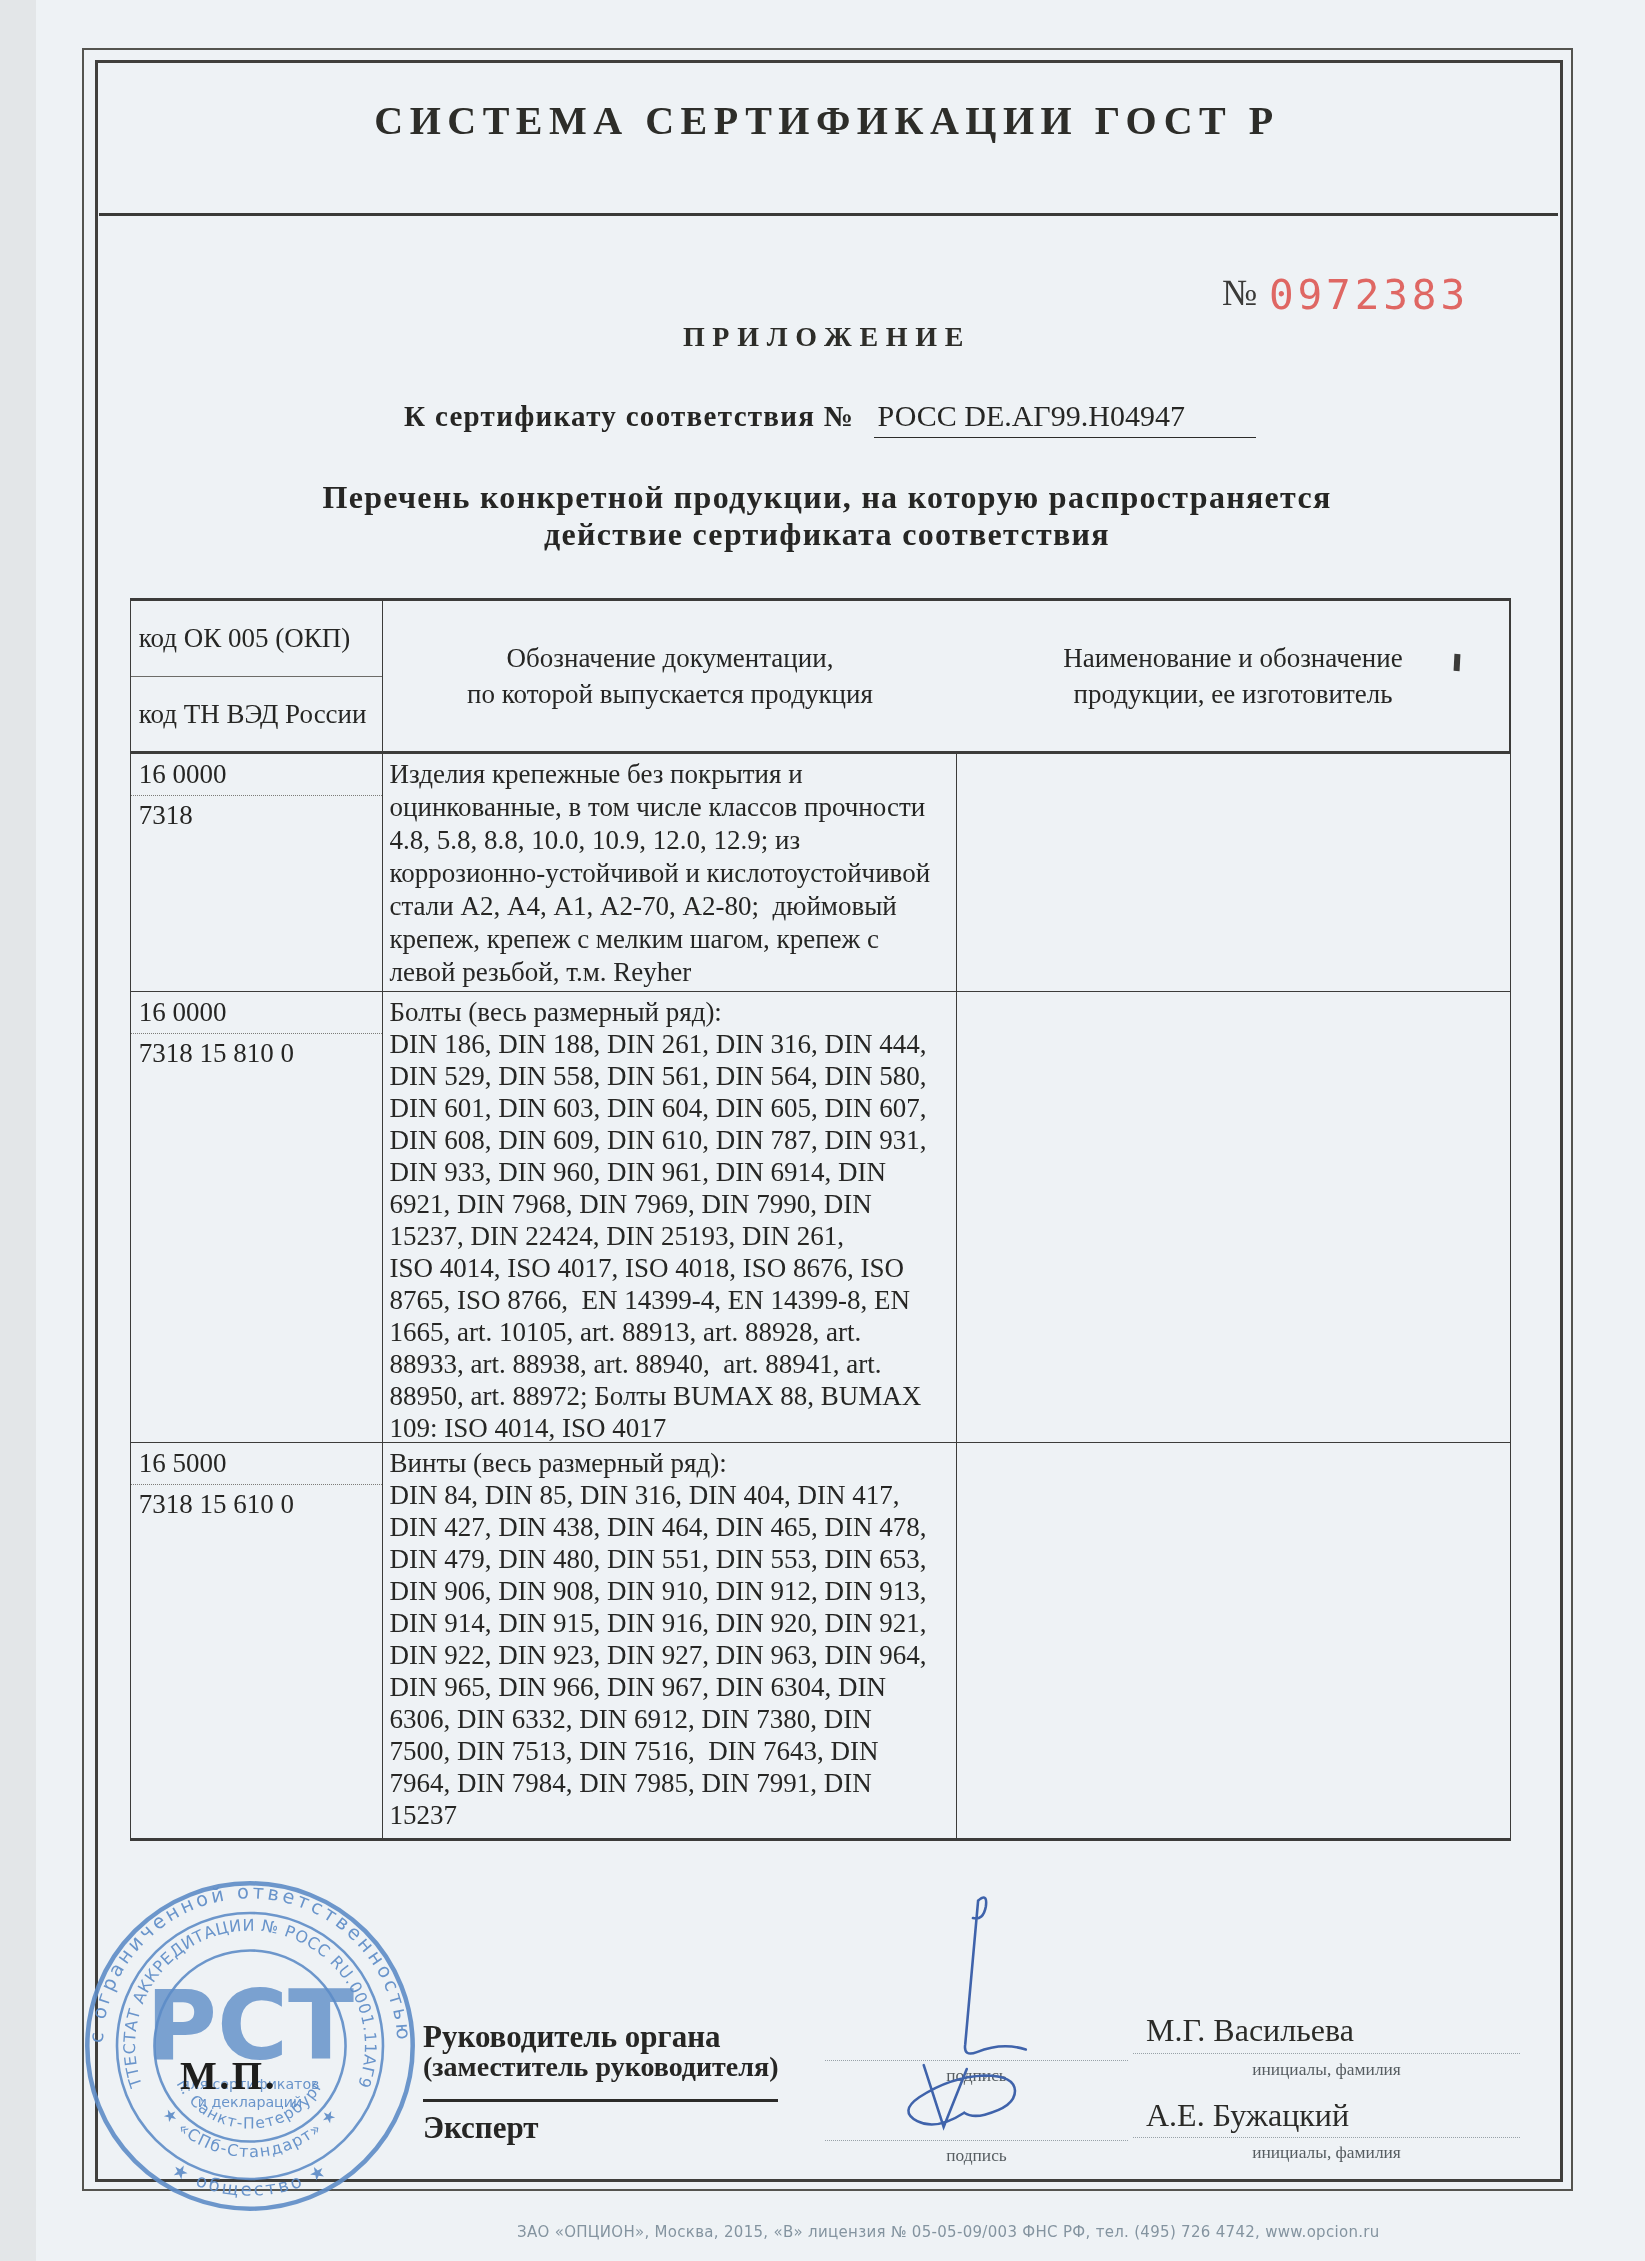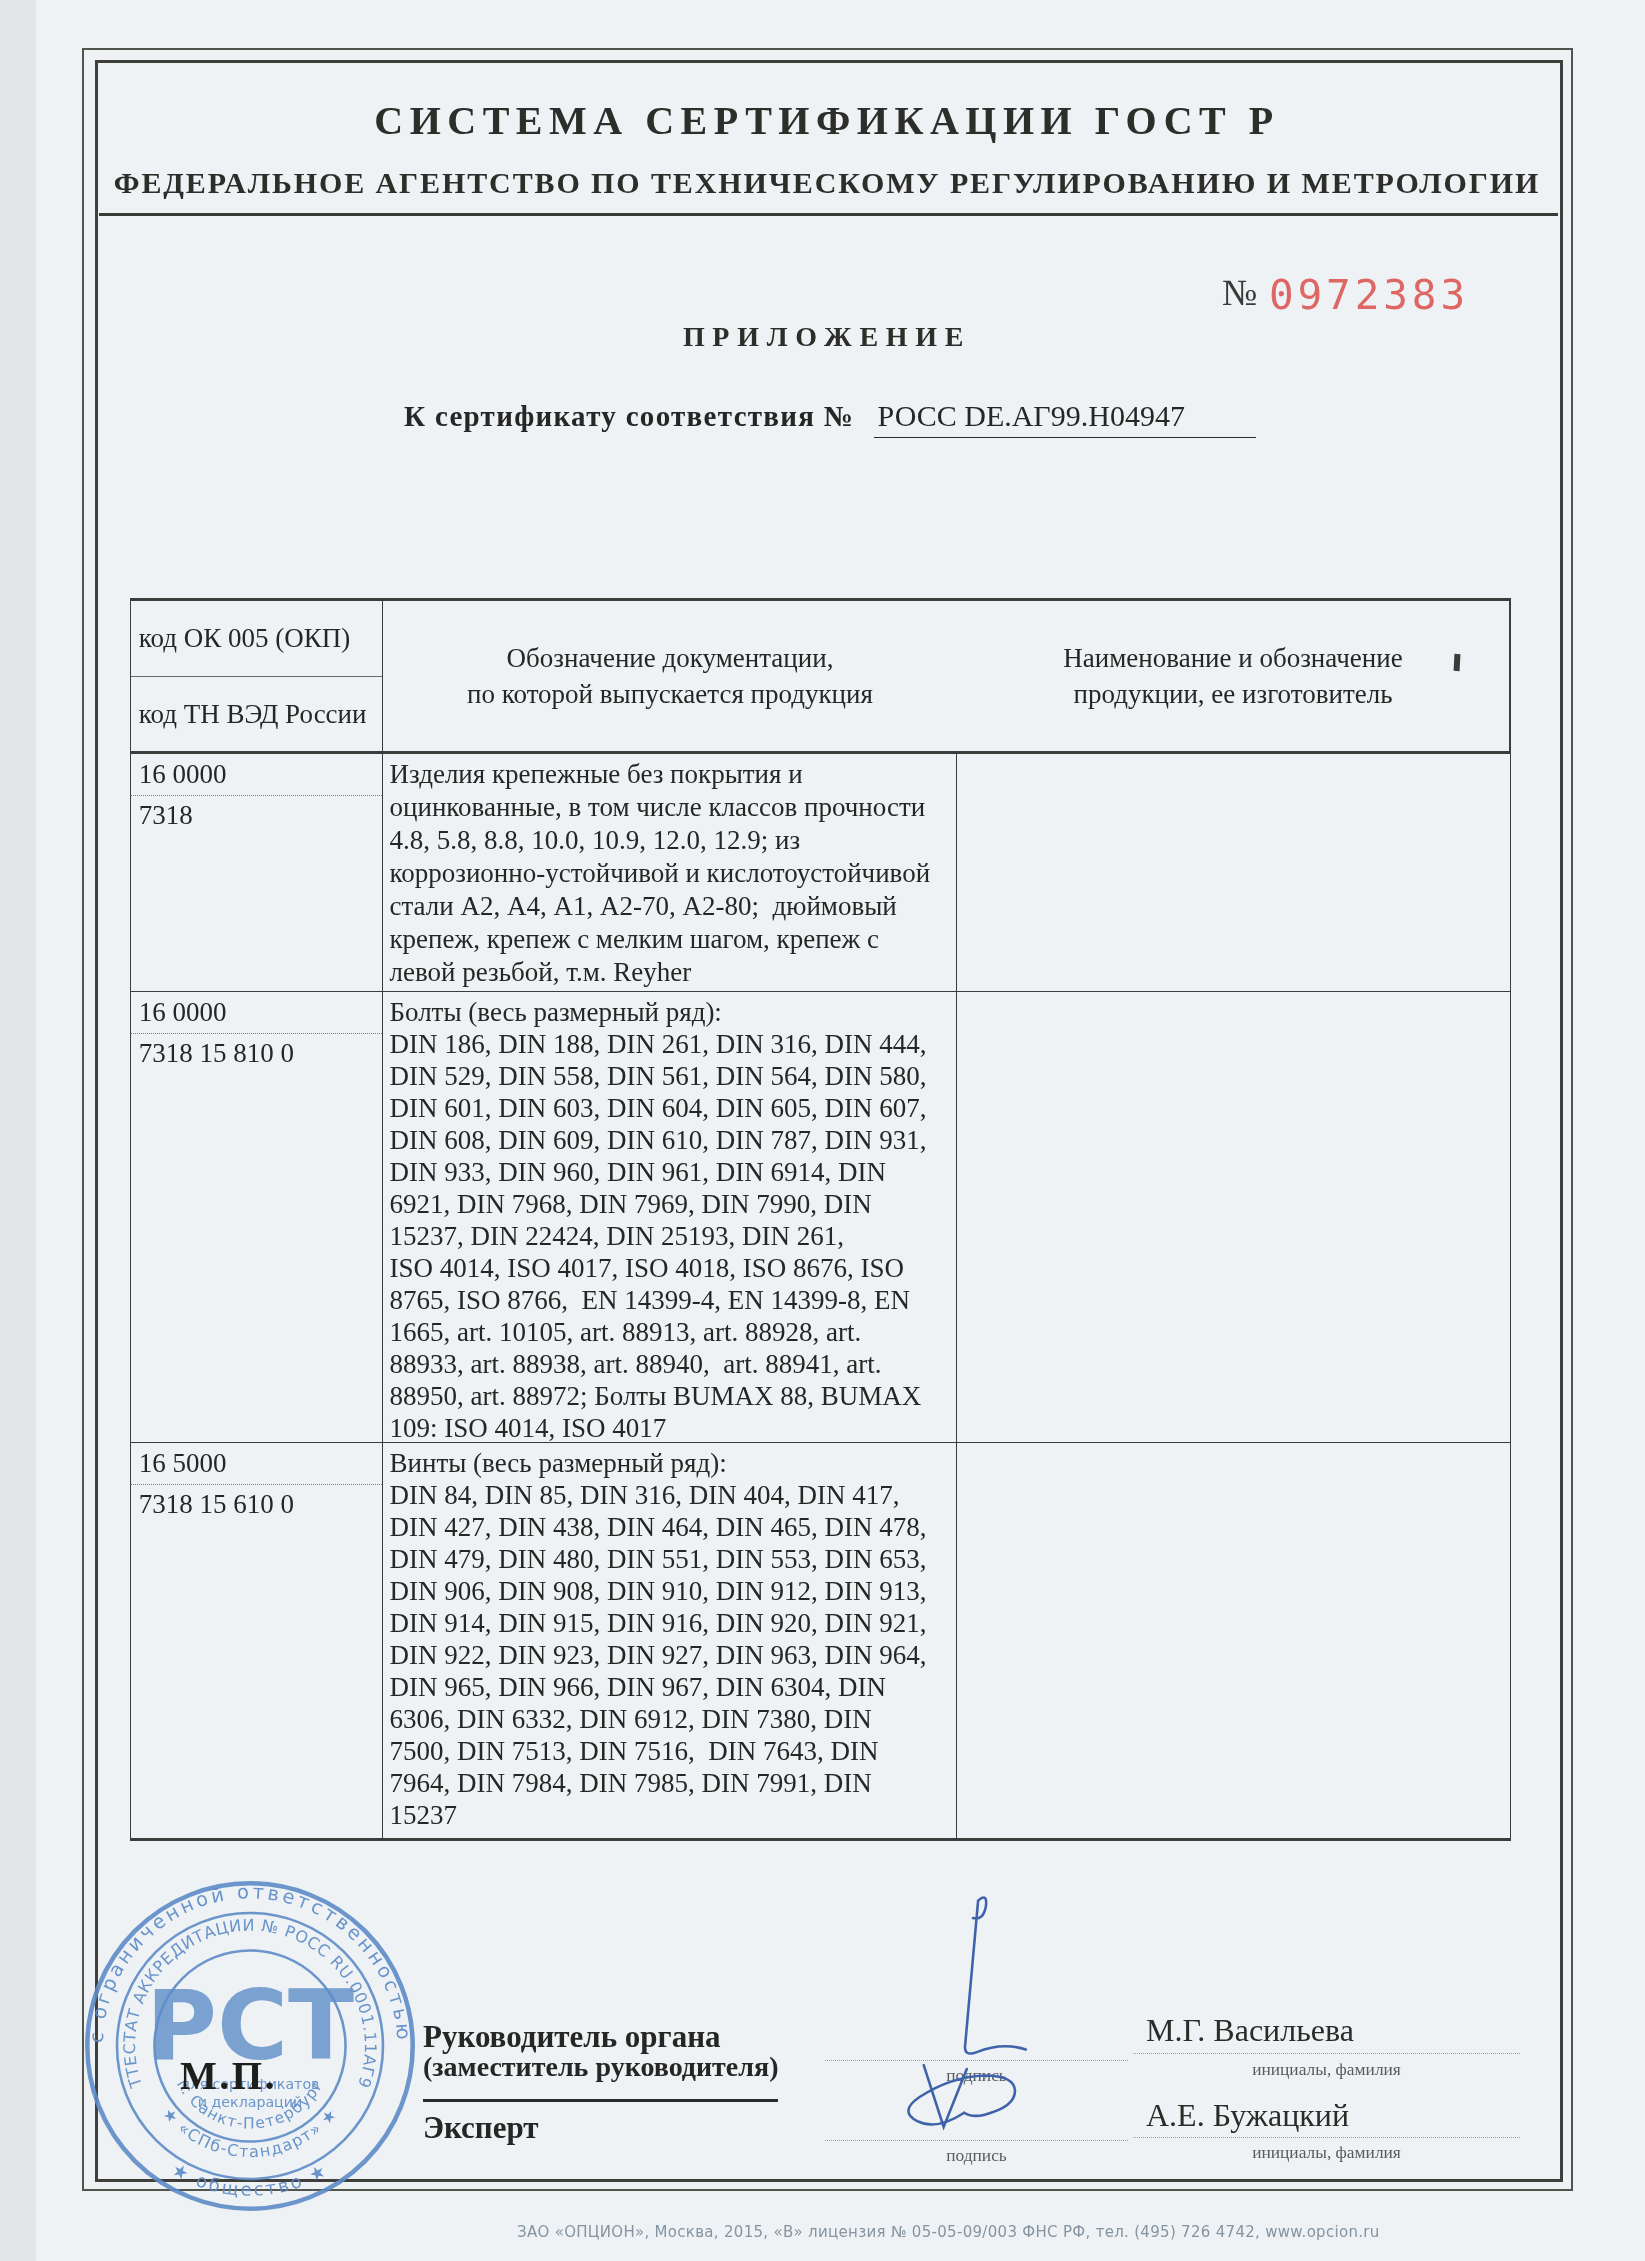--- a/index.html
+++ b/index.html
@@ -79,34 +79,35 @@
 </head>
 <body>
 
 <div class="paper">
 
   <div class="frame-outer"></div>
   <div class="frame-inner"></div>
   <div class="header-sep"></div>
 
   <div class="sys-title">СИСТЕМА СЕРТИФИКАЦИИ ГОСТ Р</div>
-  <div class="agency">ФЕДЕРАЛЬНОЕ АГЕНТСТВО ПО ТЕХНИЧЕСКОМУ РЕГУЛИРОВАНИЮ И МЕТРОЛОГИИ</div>
 
   <div class="serial">
     <span class="no">№</span>
     <span class="digits">0972383</span>
   </div>
 
   <div class="doc-title">ПРИЛОЖЕНИЕ</div>
 
   <div class="cert-line">
     <span class="lbl">К сертификату соответствия №</span>
     <span class="num">РОСС DE.АГ99.Н04947</span>
   </div>
 
+  <div class="subtitle">Перечень конкретной продукции,  на которую распространяется
+действие сертификата соответствия</div>
 
   <div class="tbl">
 
     <div class="c hdr codehead">
       <div class="half1">код ОК 005 (ОКП)</div>
       <div class="half2">код ТН ВЭД России</div>
     </div>
     <div class="c hdr hmid last">Обозначение документации,
 по которой выпускается продукция</div>
     <div class="c hdr hmid">Наименование и обозначение

